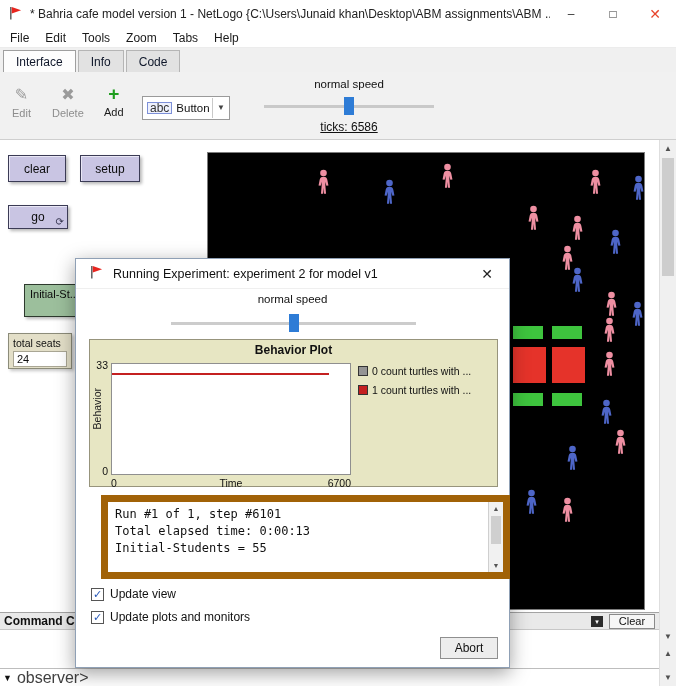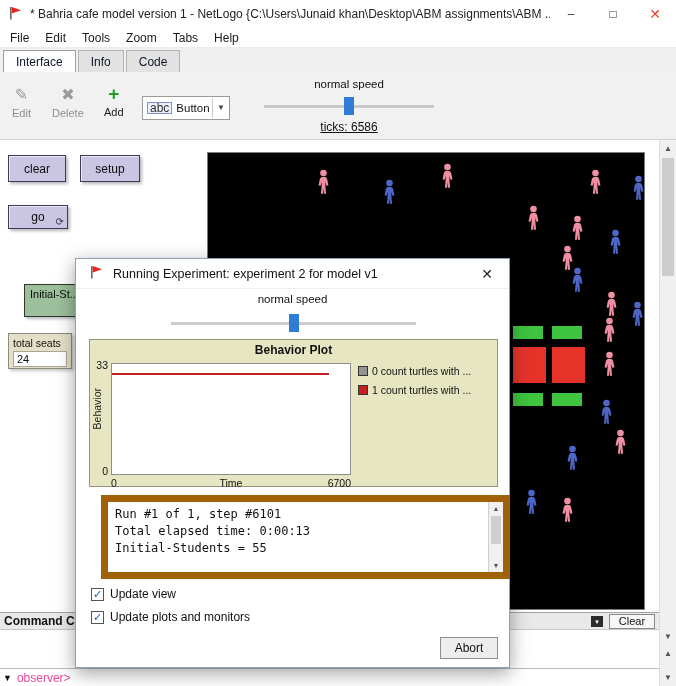--- a/index.html
+++ b/index.html
@@ -66,21 +66,21 @@
   .main-vscroll { top:140px; height:505px; left:659px; }
   .cc-vscroll { top:645px; height:41px; left:659px; }
   
   .cc-header { position:absolute; top:612px; left:0; width:659px; height:18px; background:#e9e9e9; border-top:1px solid #a3a3a3; border-bottom:1px solid #c7c7c7; display:flex; align-items:center; padding:0 4px; }
   .cc-title { font-weight:bold; font-size:12px; white-space:nowrap; overflow:hidden; flex:1; }
   .cc-icon { width:12px; height:11px; background:#2b2b2b; color:#fff; font-size:7px; line-height:11px; text-align:center; margin-right:6px; }
   .cc-clear { width:46px; height:15px; border:1px solid #8a8a8a; background:#f6f6f6; font-size:11px; display:flex; align-items:center; justify-content:center; }
   .cc-body { position:absolute; top:630px; left:0; width:659px; height:38px; background:#fff; }
   .observer-bar { position:absolute; top:668px; left:0; width:659px; height:18px; background:#fff; border-top:1px solid #bdbdbd; display:flex; align-items:center; padding-left:3px; }
   .obs-chevron { font-size:9px; color:#111; margin-right:5px; }
-  .obs-prompt { font-size:12px; color:#ec4899; }
+  .obs-prompt { font-size:16px; color:#404040; }
   
   .dialog { position:absolute; left:75px; top:258px; width:435px; height:410px; background:#fff; border:1px solid #8fa0b5; box-shadow:0 5px 18px rgba(0,0,0,.38); z-index:10; }
   .dlg-title { height:30px; display:flex; align-items:center; padding:0 13px; border-bottom:1px solid #efefef; }
   .dlg-title .t { margin-left:9px; font-size:12.5px; flex:1; }
   .dlg-close { font-size:14px; color:#222; padding:0 3px; }
   .dlg-speed-label { position:absolute; top:34px; left:0; right:0; text-align:center; font-size:11.5px; }
   .dlg-slider { position:absolute; top:54px; left:95px; width:245px; height:20px; }
   .dlg-slider::before { content:""; position:absolute; left:0; right:0; top:9px; height:3px; background:#cccccc; }
   
   .plot-widget { position:absolute; left:13px; top:80px; width:409px; height:148px; background:#e7e6c3; border:1px solid #97947c; }

